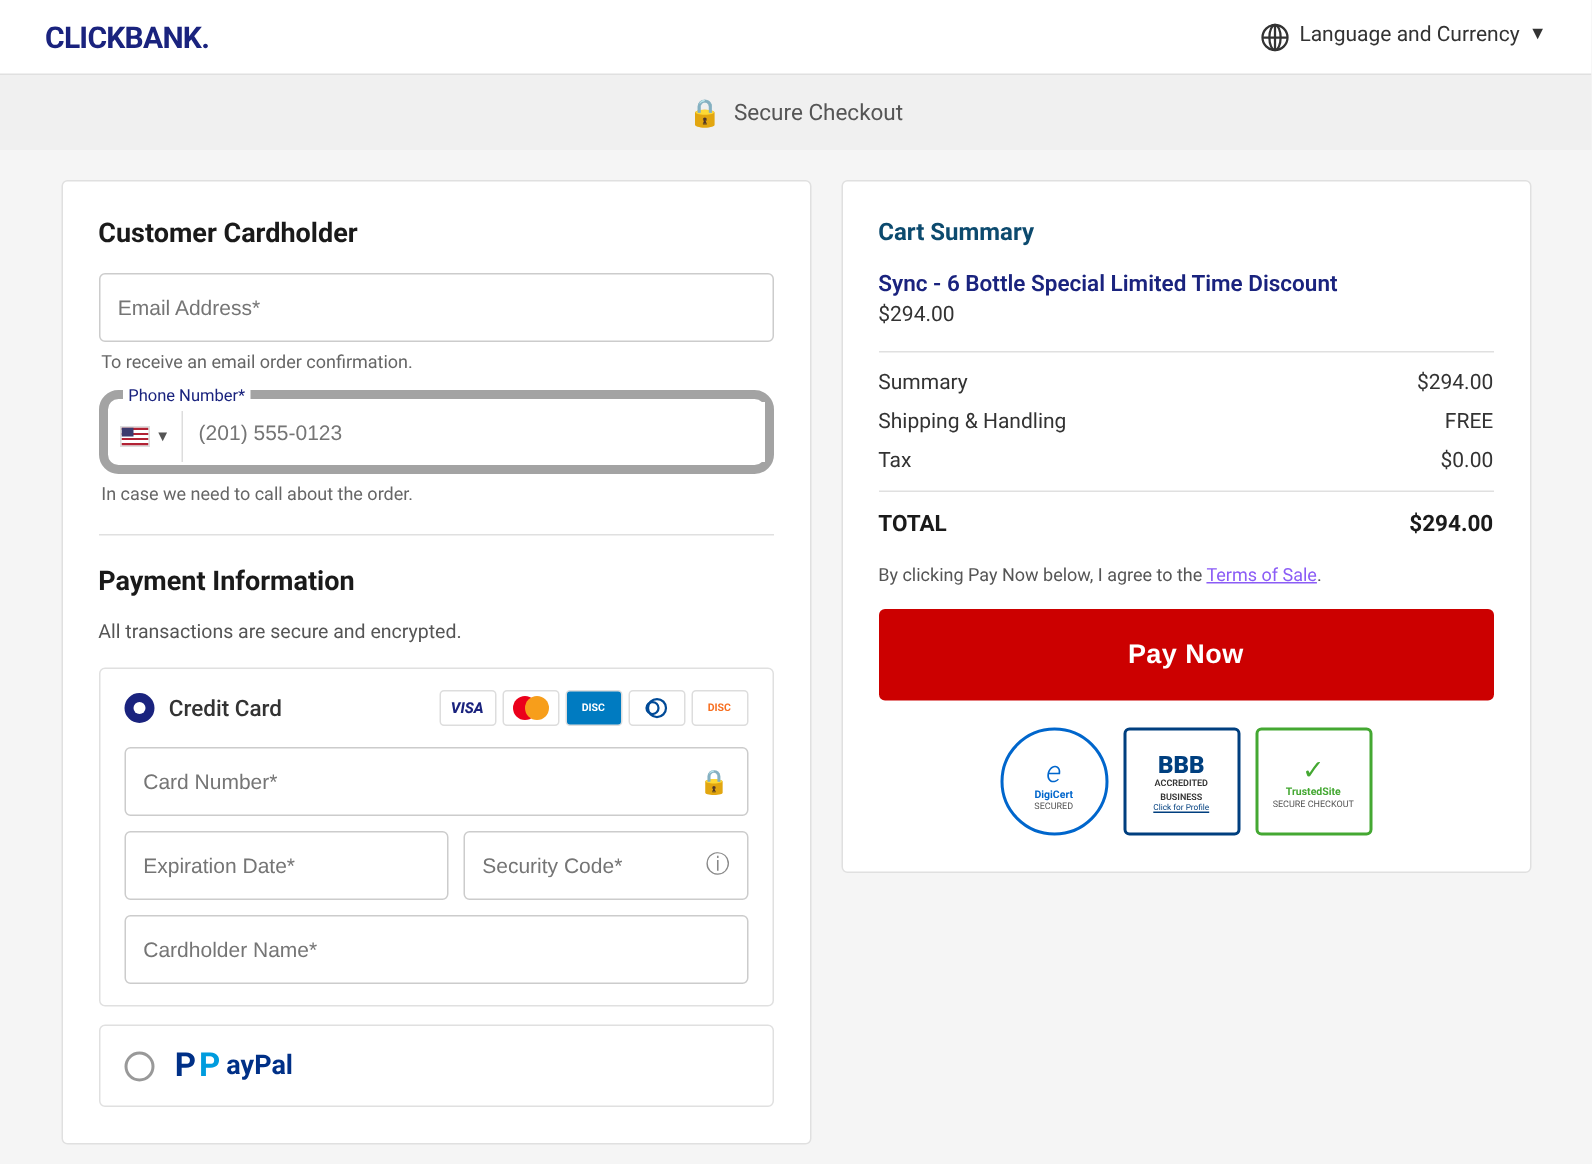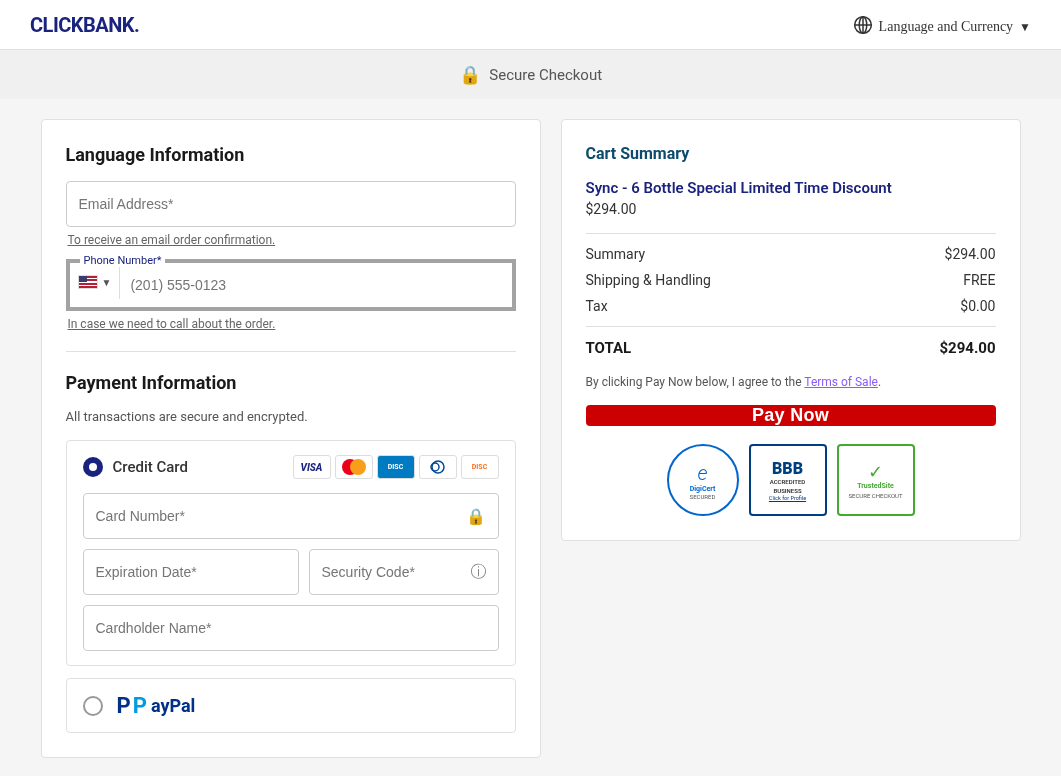--- a/index.html
+++ b/index.html
@@ -21,26 +21,25 @@
       border-bottom: 1px solid #e0e0e0;
     }
     .logo {
       font-size: 20px;
       font-weight: bold;
       color: #1a237e;
       letter-spacing: -0.5px;
     }
     .lang-currency {
       display: flex;
-      align-items: flex-end;
+      align-items: flex-start;
       gap: 6px;
       color: #333;
       font-size: 14px;
       cursor: pointer;
-      font-family: Liberation Serif, serif;
     }
     .globe-icon {
       width: 20px;
       height: 20px;
     }
 
     
     .secure-bar {
       background: #f0f0f0;
       text-align: center;
@@ -91,29 +90,28 @@
       padding: 14px 12px;
       font-size: 14px;
       color: #999;
       outline: none;
     }
     .form-hint {
       font-size: 12px;
       color: #666;
       margin-top: 6px;
       margin-left: 2px;
-      text-decoration: underline;
     }
 
     
     .phone-wrapper {
-      border: 4px solid #a3a3a3;
-      border-radius: 0;
-      display: flex;
-      align-items: flex-start;
+      border: 6px solid #a3a3a3;
+      border-radius: 13px;
+      display: flex;
+      align-items: flex-end;
       position: relative;
       padding: 2px 0;
     }
     .phone-label {
       position: absolute;
       top: -9px;
       left: 10px;
       background: #fff;
       font-size: 11px;
       color: #1a237e;
@@ -365,21 +363,21 @@
       text-decoration: underline;
       cursor: pointer;
     }
 
     .pay-now-btn {
       width: 100%;
       background: #cc0000;
       color: #fff;
       border: none;
       border-radius: 4px;
-      padding: 0;
+      padding: 20px;
       font-size: 18px;
       font-weight: 600;
       cursor: pointer;
       letter-spacing: 0.3px;
       text-align: center;
     }
 
     .trust-badges {
       display: flex;
       justify-content: center;
@@ -477,21 +475,21 @@
 <div class="secure-bar">
   <span style="font-size:18px;">🔒</span>
   <span>Secure Checkout</span>
 </div>
 
 <div class="main-container">
 
   <div class="left-panel">
 
     <div>
-      <div class="section-title">Language Information</div>
+      <div class="section-title">Customer Cardholder</div>
 
       <div class="form-group">
         <input class="form-input" type="email" placeholder="Email Address*" style="">
         <div class="form-hint">To receive an email order confirmation.</div>
       </div>
 
       <div class="form-group">
         <div class="phone-wrapper">
           <span class="phone-label">Phone Number*</span>
           <div class="flag-selector">

